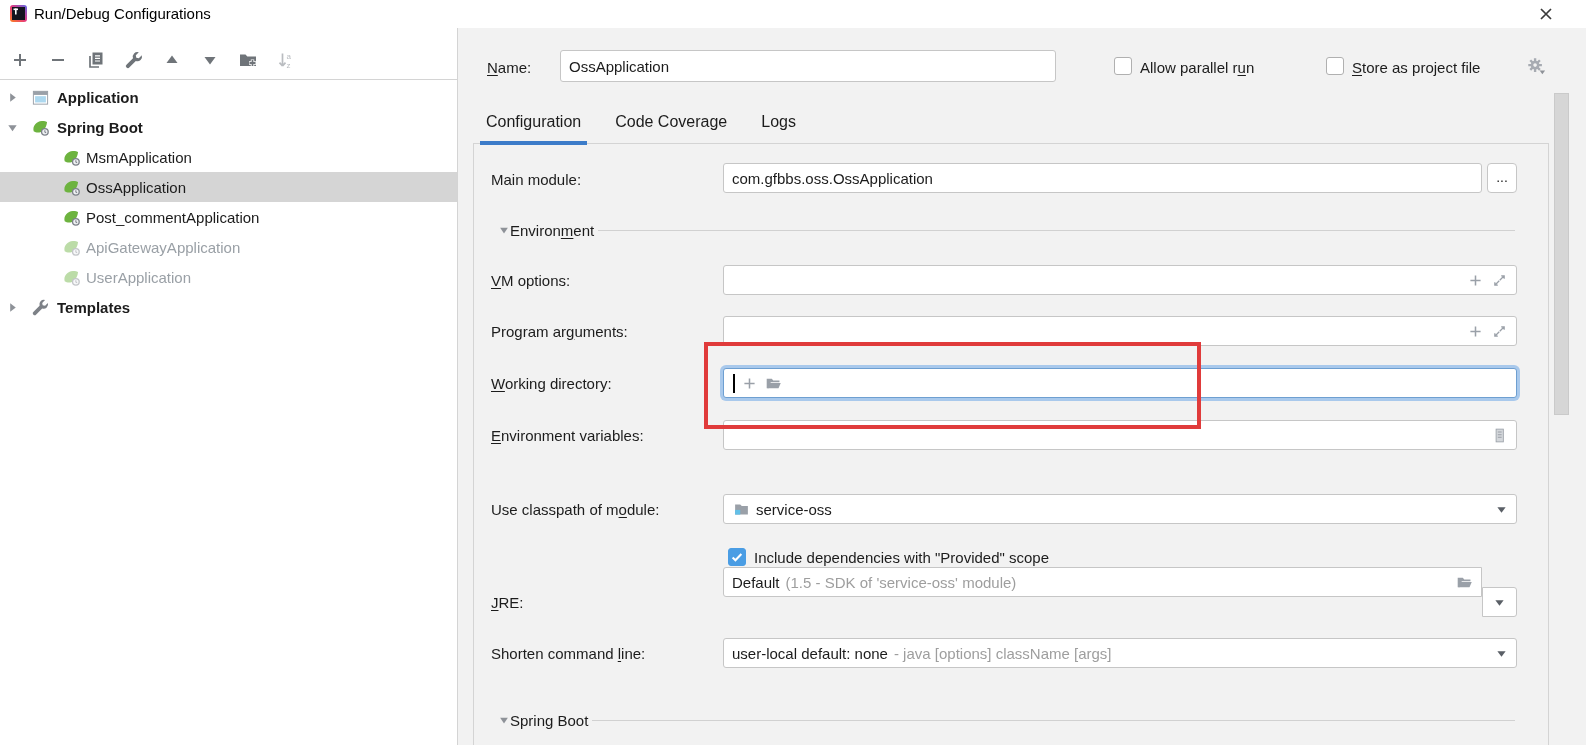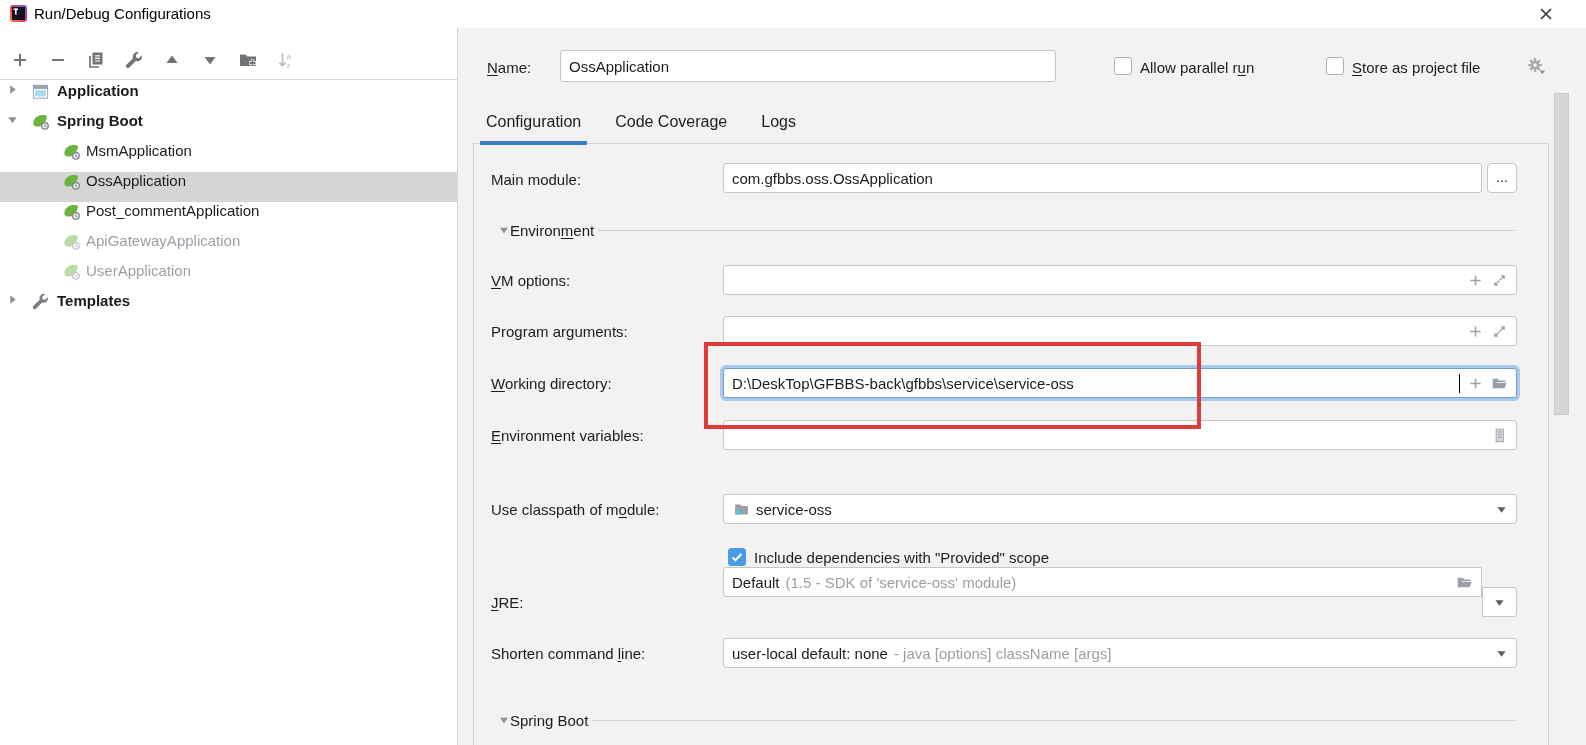--- a/index.html
+++ b/index.html
@@ -12,21 +12,21 @@
   .titlebar .dlg-icon { position:absolute; left:10px; top:5px; width:17px; height:17px; }
   .titlebar .dlg-title { position:absolute; left:34px; top:0; line-height:27px; font-size:15px; color:#000; }
   .titlebar .close { position:absolute; right:30px; top:4px; width:20px; height:20px; cursor:pointer; }
 
   
   .left-panel { position:absolute; left:0; top:28px; width:458px; bottom:0; background:#fff; border-right:1px solid #d4d4d4; }
   .lp-toolbar { position:absolute; left:0; top:0; width:100%; height:52px; border-bottom:1px solid #d4d4d4; display:flex; align-items:center; padding:12px 0 0 9px; gap:17px; }
   .tb-btn { width:21px; height:21px; display:flex; align-items:center; justify-content:center; cursor:pointer; }
   .tb-btn svg { width:20px; height:20px; }
   .tree { position:absolute; left:0; top:54px; width:100%; bottom:0; }
-  .tree-row { position:relative; height:30px; display:flex; font-size:15px; cursor:pointer; }
+  .tree-row { position:relative; height:30px; display:flex; align-items:center; font-size:15px; cursor:pointer; }
   .tree-row.selected { background:#d5d5d5; }
   .tree-row .tw { position:absolute; left:6px; width:14px; height:14px; display:flex; align-items:center; }
   .tree-row .tw svg { width:13px; height:13px; }
   .tree-row .ticon { position:absolute; width:19px; height:19px; }
   .tree-row .ticon svg { width:19px; height:19px; }
   .tree-row.lvl0 .ticon { left:31px; } .tree-row.lvl0 .tlabel { margin-left:57px; }
   .tree-row.lvl1 .ticon { left:62px; } .tree-row.lvl1 .tlabel { margin-left:86px; }
   .tree-row.cat .tlabel { font-weight:bold; }
   .tree-row.disabled .tlabel { color:#9aa0a6; }
   .tree-row.disabled .ticon { opacity:.45; }
@@ -300,21 +300,20 @@
           </span>
         <span class="ficon">
             <svg viewBox="0 0 20 20">
               <path d="M12 4.5h3.5V8M8 15.5H4.5V12M15.5 4.5l-5.2 5.2M4.5 15.5l5.2-5.2" stroke="#9aa0a8" stroke-width="1.5" fill="none"></path>
             </svg>
           </span>
       </div>
 
       <span class="lbl row-label" style="top:231px"><u>W</u>orking directory:</span>
       <div class="field focused" style="position:absolute;left:249px;top:224px;width:794px">
-        <span style="flex:1;white-space:nowrap;overflow:hidden">D:\DeskTop\GFBBS-back\gfbbs\service\service-oss</span>
           <span class="caret"></span>
         <span class="ficon">
             <svg viewBox="0 0 20 20">
               <path d="M10 4v12M4 10h12" stroke="#9aa0a8" stroke-width="1.8" fill="none"></path>
             </svg>
           </span>
         <span class="ficon">
             <svg viewBox="0 0 20 20">
               <path fill="#9aa0a8" d="M2 4.5h6l1.7 2H17v2H6.8L4.3 15.5H2z"></path>
               <path fill="#9aa0a8" d="M5.3 9.5H18.5L15.9 15.5H2.9z"></path>

